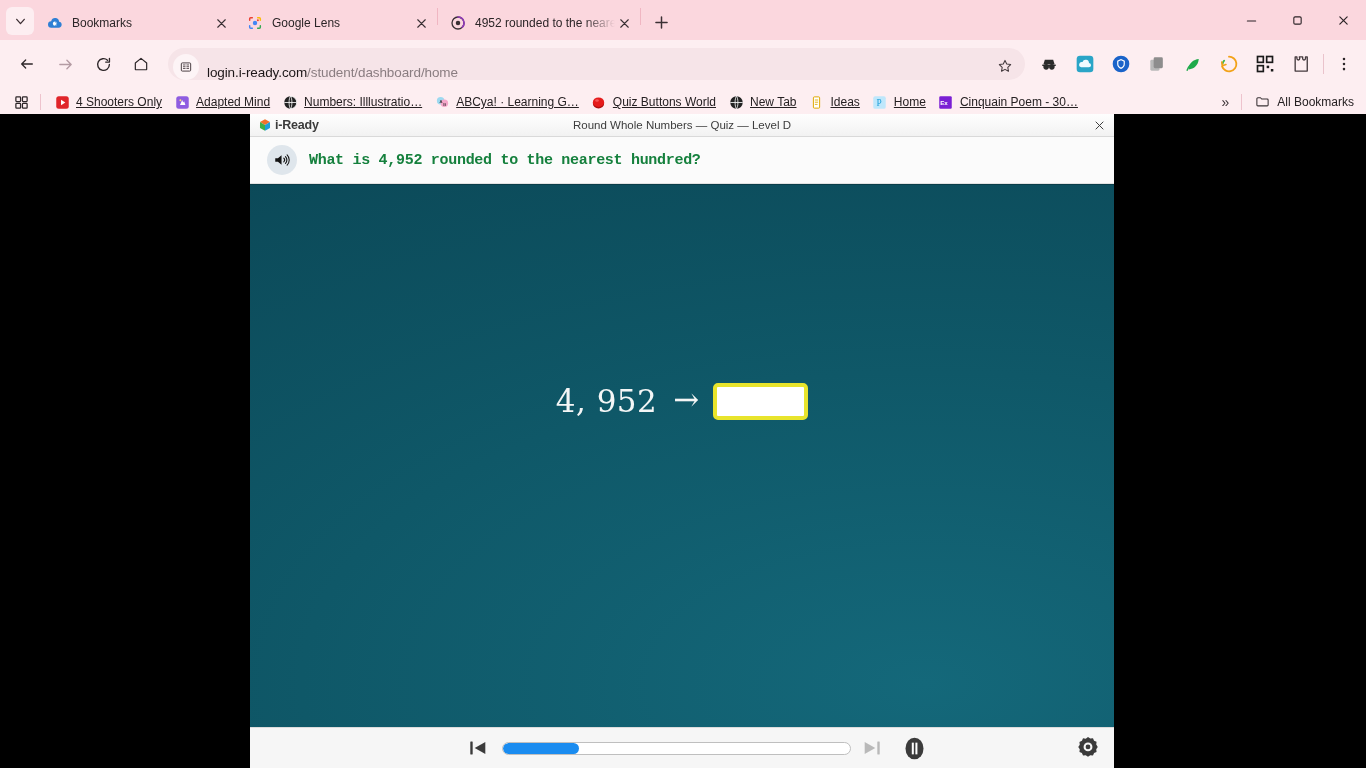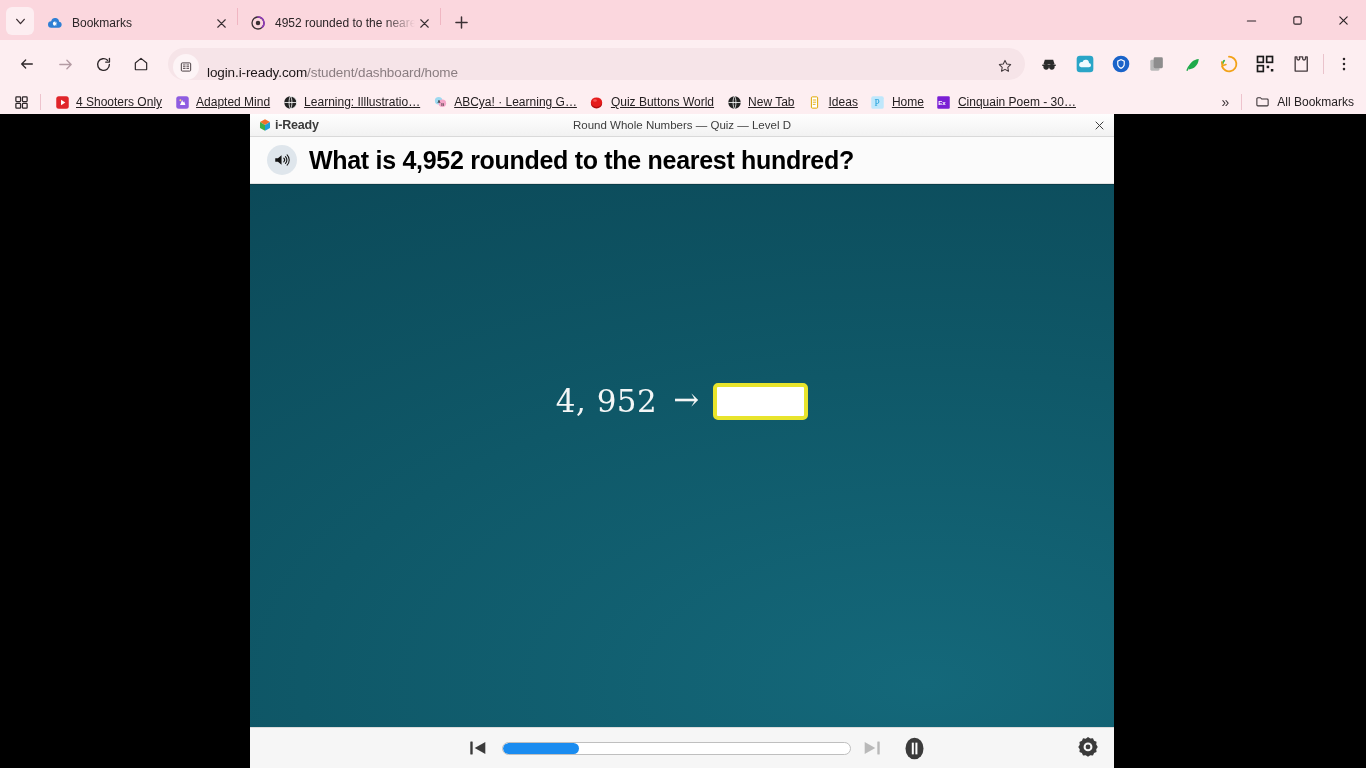--- a/index.html
+++ b/index.html
@@ -205,25 +205,25 @@
     flex: 0 0 47px;
   }
   .speaker {
     width: 30px; height: 30px; border-radius: 50%;
     background: #dfe6ec;
     display: flex; align-items: center; justify-content: center;
     flex: 0 0 30px; margin-right: 12px;
   }
   .speaker svg { width: 18px; height: 18px; }
   .qtext {
-    font-size: 25px;
+    font-size: 15px;
     font-weight: 700;
-    color: #000000;
+    color: #15803d;
     letter-spacing: -0.3px;
-    font-family: Liberation Sans, sans-serif;
+    font-family: Liberation Mono, monospace;
   }
 
   .stage {
     flex: 1 1 auto;
     position: relative;
     background:
       radial-gradient(150% 120% at 78% 92%, #14687a 0%, #0f5868 48%, #0b4756 100%);
     display: flex; align-items: center; justify-content: center;
     border-top: 1px solid #0a3d49;
   }
@@ -308,20 +308,38 @@
       </span>
       <span class="ttl">Bookmarks</span>
       <span class="tclose">
         <svg viewBox="0 0 12 12">
             <path d="M1 1l10 10M11 1L1 11" stroke="#3a3034" stroke-width="1.5" stroke-linecap="round"></path>
           </svg>
       </span>
     </div>
 
 
+    <div class="tab inactive">
+      <span class="fav">
+        <svg width="16" height="16" viewBox="0 0 24 24">
+          <path d="M4 8V5.5A1.5 1.5 0 0 1 5.5 4H8" stroke="#ea4335" stroke-width="2.2" fill="none" stroke-linecap="round"></path>
+          <path d="M16 4h2.5A1.5 1.5 0 0 1 20 5.5V8" stroke="#fbbc05" stroke-width="2.2" fill="none" stroke-linecap="round"></path>
+          <path d="M20 16v2.5a1.5 1.5 0 0 1-1.5 1.5H16" stroke="#34a853" stroke-width="2.2" fill="none" stroke-linecap="round"></path>
+          <path d="M8 20H5.5A1.5 1.5 0 0 1 4 18.5V16" stroke="#4285f4" stroke-width="2.2" fill="none" stroke-linecap="round"></path>
+          <circle cx="12" cy="12" r="3.3" fill="#4285f4"></circle>
+          <circle cx="16.3" cy="8" r="1.5" fill="#ea4335"></circle>
+        </svg>
+      </span>
+      <span class="ttl">Google Lens</span>
+      <span class="tclose">
+        <svg viewBox="0 0 12 12">
+            <path d="M1 1l10 10M11 1L1 11" stroke="#3a3034" stroke-width="1.5" stroke-linecap="round"></path>
+          </svg>
+      </span>
+    </div>
 
     <div class="tsep"></div>
 
     <div class="tab inactive">
       <span class="fav">
         <svg width="16" height="16" viewBox="0 0 24 24">
           <circle cx="12" cy="12" r="9" fill="none" stroke="#3a3034" stroke-width="2"></circle>
           <path d="M12 3a9 9 0 0 1 6.4 15.3" fill="none" stroke="#8f3ab8" stroke-width="2.4" stroke-linecap="round"></path>
           <circle cx="12" cy="12" r="3.4" fill="#3a3034"></circle>
         </svg>
@@ -497,21 +515,21 @@
       <span class="bml">Adapted Mind</span>
     </div>
 
     <div class="bm">
       <span class="bmi">
         <svg width="15" height="15" viewBox="0 0 24 24">
             <circle cx="12" cy="12" r="10" fill="#232323"></circle>
             <path d="M12 2a10 10 0 0 1 0 20M2 12h20M12 2c-3 3-3 17 0 20M12 2c3 3 3 17 0 20" fill="none" stroke="#fff" stroke-width="1.3"></path>
           </svg>
       </span>
-      <span class="bml">Learning: Illlustratio…</span>
+      <span class="bml">Numbers: Illlustratio…</span>
     </div>
 
     <div class="bm">
       <span class="bmi">
         <svg width="15" height="15" viewBox="0 0 24 24">
           <circle cx="9" cy="9" r="6" fill="#9dd9f0"></circle>
             <circle cx="15" cy="13" r="6" fill="#f4a6c9"></circle>
           <text x="7" y="12" font-size="7" fill="#1a1a1a" font-family="Liberation Sans">A</text>
           <text x="13" y="17" font-size="7" fill="#1a1a1a" font-family="Liberation Sans">B</text>
         </svg>

